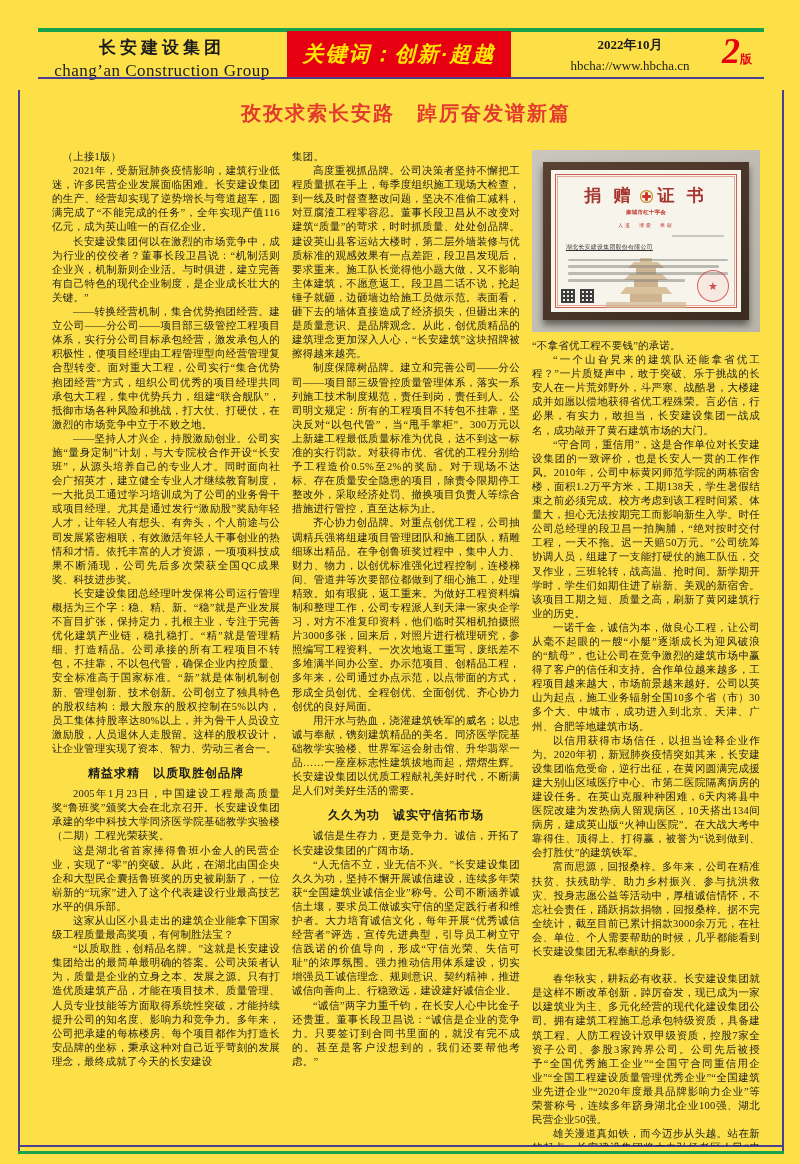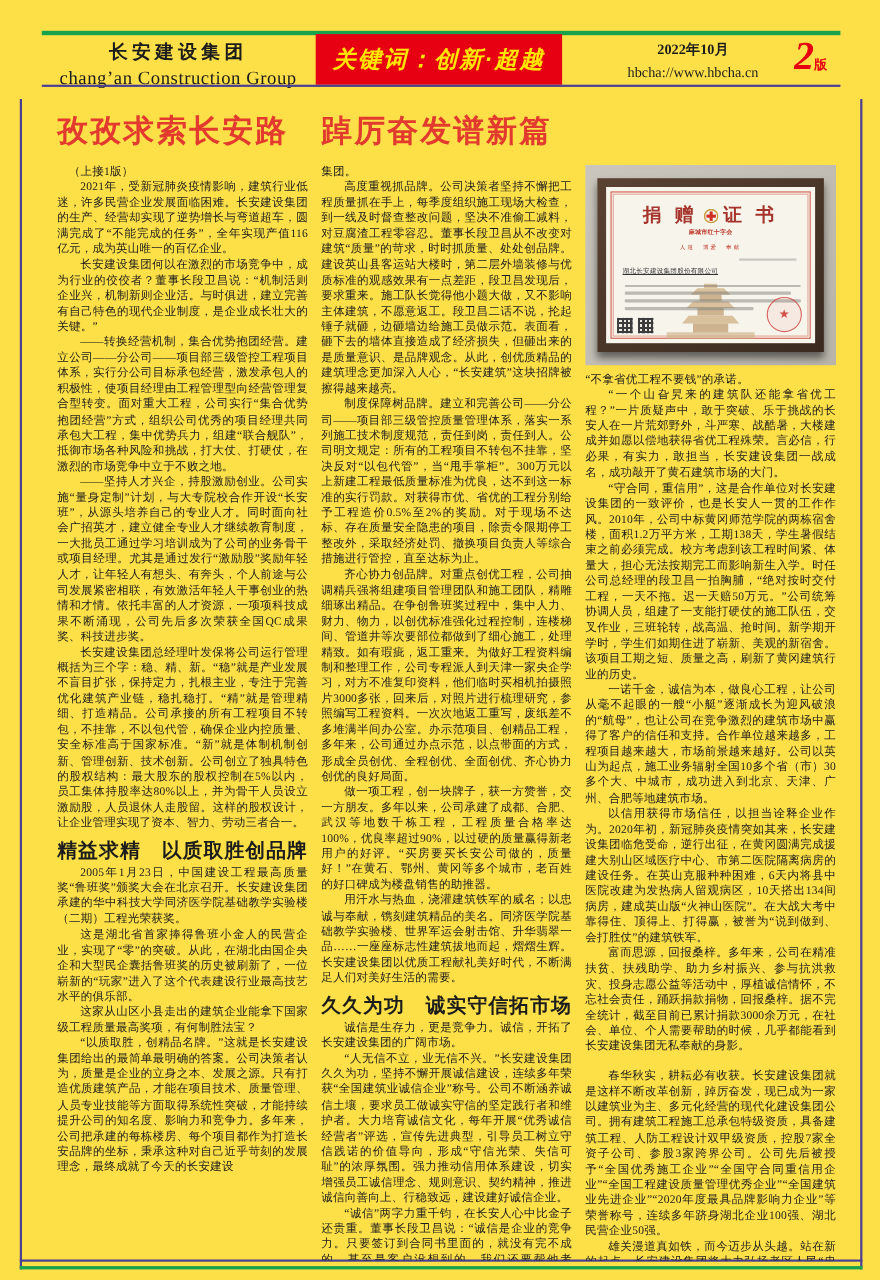--- a/index.html
+++ b/index.html
@@ -23,34 +23,34 @@
   .page-num .num{font-size:36px;font-weight:bold;font-style:italic;line-height:1;}
   .page-num .ban{font-size:12px;font-weight:bold;}
 
   
   .rail{position:absolute;top:90px;bottom:10px;width:2px;background:#4b3f94;}
   .rail.left{left:18px;} .rail.right{right:16px;}
   .foot-purple{position:absolute;left:18px;right:16px;bottom:17px;height:2px;background:#4b3f94;}
   .foot-green{position:absolute;left:18px;right:16px;bottom:10px;height:3px;background:#17a24b;}
 
   
-  .headline{position:absolute;left:52px;width:708px;top:100px;margin:0;text-align:left;
-            color:#e23a2e;font-size:28px;font-weight:bold;letter-spacing:2px;
+  .headline{position:absolute;left:52px;width:708px;top:100px;margin:0;text-align:center;
+            color:#e23a2e;font-size:20px;font-weight:bold;letter-spacing:2px;
             font-family:Liberation Mono, monospace;}
 
   
   .columns{position:absolute;left:52px;top:150px;width:708px;height:996px;display:flex;gap:12px;}
   .col{width:228px;height:100%;overflow:hidden;text-align:justify;
        font-size:10.5px;line-height:14.1px;letter-spacing:.2px;}
   .col p{margin:0;}
   .para{text-indent:2em;}
   .para-gap{text-indent:2em;margin-top:13px !important;}
   .lead{text-indent:1em;}
   .cont{text-indent:0;}
-  .subhead{font-size:18px;font-weight:bold;text-align:center;margin:10px 0 7px;text-indent:0;
+  .subhead{font-size:12px;font-weight:bold;text-align:center;margin:10px 0 7px;text-indent:0;
            font-family:"Liberation Sans","DejaVu Sans",sans-serif;letter-spacing:1px;}
 
   
   .cert-photo{width:228px;height:182px;background:linear-gradient(135deg,#cac6bd,#b9b5ab);
               display:flex;align-items:center;justify-content:center;margin-bottom:7px;}
   .cert-frame{width:206px;height:158px;background:linear-gradient(145deg,#5a4233,#3a2a1f);
               box-shadow:0 5px 7px rgba(0,0,0,.5);padding:8px;box-sizing:border-box;}
   .cert{width:100%;height:100%;background:#f7f4ec;position:relative;box-sizing:border-box;
         padding:7px 9px 5px;overflow:hidden;}
   .cert::before{content:"";position:absolute;inset:4px;border:1px solid #cf5f4e;pointer-events:none;}
@@ -109,21 +109,20 @@
         <p class="para">2005年1月23日，中国建设工程最高质量奖“鲁班奖”颁奖大会在北京召开。长安建设集团承建的华中科技大学同济医学院基础教学实验楼（二期）工程光荣获奖。</p>
         <p class="para">这是湖北省首家捧得鲁班小金人的民营企业，实现了“零”的突破。从此，在湖北由国企央企和大型民企囊括鲁班奖的历史被刷新了，一位崭新的“玩家”进入了这个代表建设行业最高技艺水平的俱乐部。</p>
         <p class="para">这家从山区小县走出的建筑企业能拿下国家级工程质量最高奖项，有何制胜法宝？</p>
         <p class="para">“以质取胜，创精品名牌。”这就是长安建设集团给出的最简单最明确的答案。公司决策者认为，质量是企业的立身之本、发展之源。只有打造优质建筑产品，才能在项目技术、质量管理、人员专业技能等方面取得系统性突破，才能持续提升公司的知名度、影响力和竞争力。多年来，公司把承建的每栋楼房、每个项目都作为打造长安品牌的坐标，秉承这种对自己近乎苛刻的发展理念，最终成就了今天的长安建设</p>
       </div>
     <div class="col">
         <p class="cont">集团。</p>
         <p class="para">高度重视抓品牌。公司决策者坚持不懈把工程质量抓在手上，每季度组织施工现场大检查，到一线及时督查整改问题，坚决不准偷工减料，对豆腐渣工程零容忍。董事长段卫昌从不改变对建筑“质量”的苛求，时时抓质量、处处创品牌。建设英山县客运站大楼时，第二层外墙装修与优质标准的观感效果有一点差距，段卫昌发现后，要求重来。施工队长觉得他小题大做，又不影响主体建筑，不愿意返工。段卫昌二话不说，抡起锤子就砸，边砸墙边给施工员做示范。表面看，砸下去的墙体直接造成了经济损失，但砸出来的是质量意识、是品牌观念。从此，创优质精品的建筑理念更加深入人心，“长安建筑”这块招牌被擦得越来越亮。</p>
         <p class="para">制度保障树品牌。建立和完善公司——分公司——项目部三级管控质量管理体系，落实一系列施工技术制度规范，责任到岗，责任到人。公司明文规定：所有的工程项目不转包不挂靠，坚决反对“以包代管”，当“甩手掌柜”。300万元以上新建工程最低质量标准为优良，达不到这一标准的实行罚款。对获得市优、省优的工程分别给予工程造价0.5%至2%的奖励。对于现场不达标、存在质量安全隐患的项目，除责令限期停工整改外，采取经济处罚、撤换项目负责人等综合措施进行管控，直至达标为止。</p>
         <p class="para">齐心协力创品牌。对重点创优工程，公司抽调精兵强将组建项目管理团队和施工团队，精雕细琢出精品。在争创鲁班奖过程中，集中人力、财力、物力，以创优标准强化过程控制，连楼梯间、管道井等次要部位都做到了细心施工，处理精致。如有瑕疵，返工重来。为做好工程资料编制和整理工作，公司专程派人到天津一家央企学习，对方不准复印资料，他们临时买相机拍摄照片3000多张，回来后，对照片进行梳理研究，参照编写工程资料。一次次地返工重写，废纸差不多堆满半间办公室。办示范项目、创精品工程，多年来，公司通过办点示范，以点带面的方式，形成全员创优、全程创优、全面创优、齐心协力创优的良好局面。</p>
-        <p class="para">做一项工程，创一块牌子，获一方赞誉，交一方朋友。多年以来，公司承建了成都、合肥、武汉等地数千栋工程，工程质量合格率达100%，优良率超过90%，以过硬的质量赢得新老用户的好评。“买房要买长安公司做的，质量好！”在黄石、鄂州、黄冈等多个城市，老百姓的好口碑成为楼盘销售的助推器。</p>
         <p class="para">用汗水与热血，浇灌建筑铁军的威名；以忠诚与奉献，镌刻建筑精品的美名。同济医学院基础教学实验楼、世界军运会射击馆、升华翡翠一品……一座座标志性建筑拔地而起，熠熠生辉。长安建设集团以优质工程献礼美好时代，不断满足人们对美好生活的需要。</p>
         <h3 class="subhead">久久为功　诚实守信拓市场</h3>
         <p class="para">诚信是生存力，更是竞争力。诚信，开拓了长安建设集团的广阔市场。</p>
         <p class="para">“人无信不立，业无信不兴。”长安建设集团久久为功，坚持不懈开展诚信建设，连续多年荣获“全国建筑业诚信企业”称号。公司不断涵养诚信土壤，要求员工做诚实守信的坚定践行者和维护者。大力培育诚信文化，每年开展“优秀诚信经营者”评选，宣传先进典型，引导员工树立守信践诺的价值导向，形成“守信光荣、失信可耻”的浓厚氛围。强力推动信用体系建设，切实增强员工诚信理念、规则意识、契约精神，推进诚信向善向上、行稳致远，建设建好诚信企业。</p>
         <p class="para">“诚信”两字力重千钧，在长安人心中比金子还贵重。董事长段卫昌说：“诚信是企业的竞争力。只要签订到合同书里面的，就没有完不成的。甚至是客户没想到的，我们还要帮他考虑。”</p>
       </div>
     <div class="col">
 
       <div class="cert-photo">
         <div class="cert-frame">

